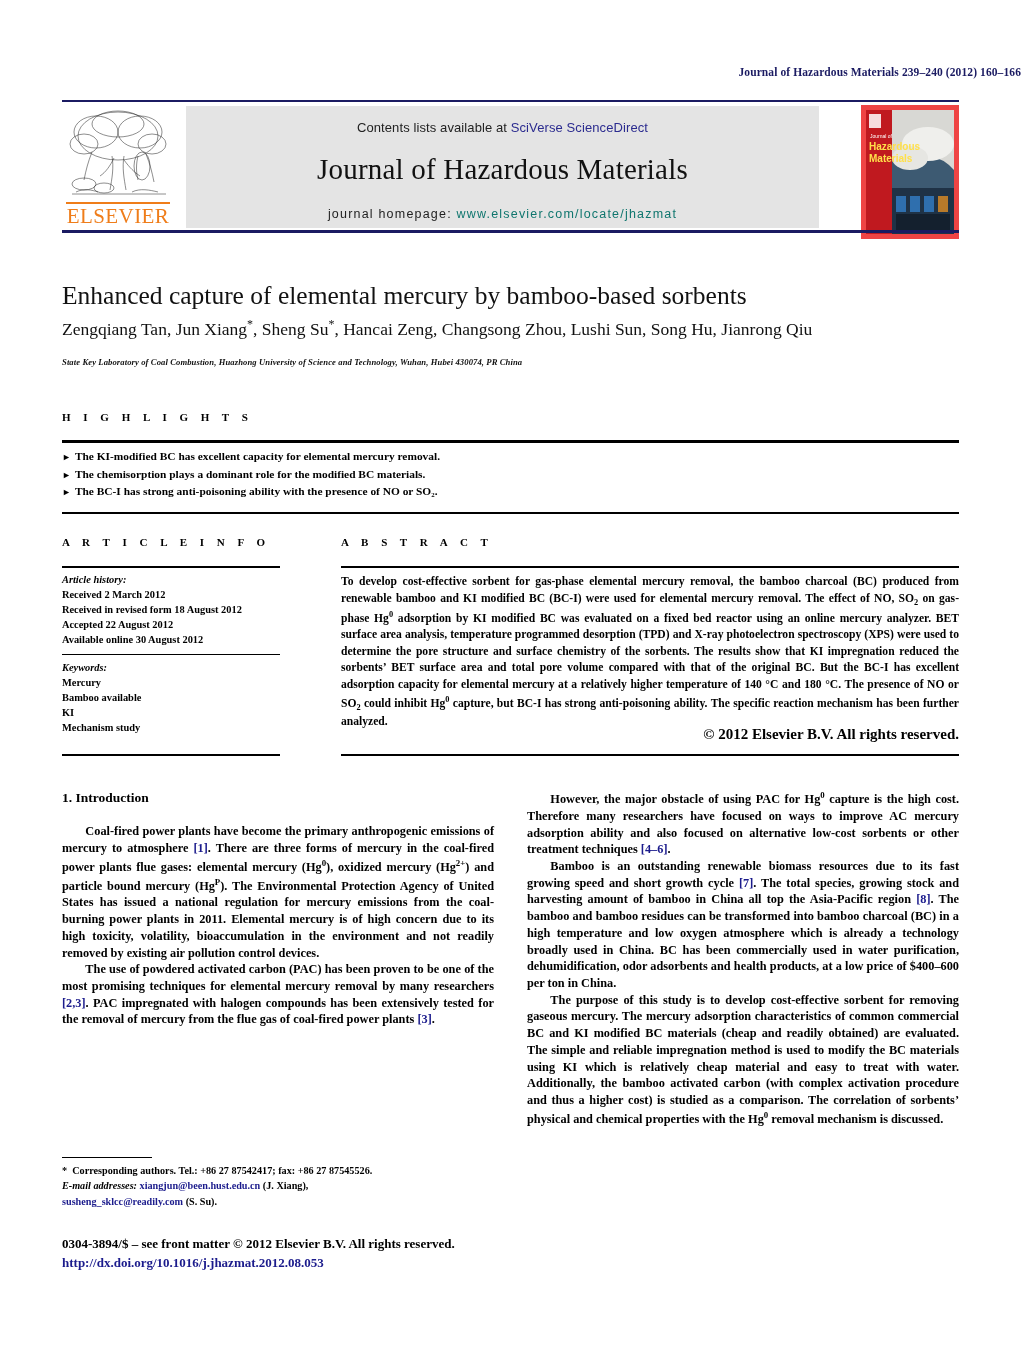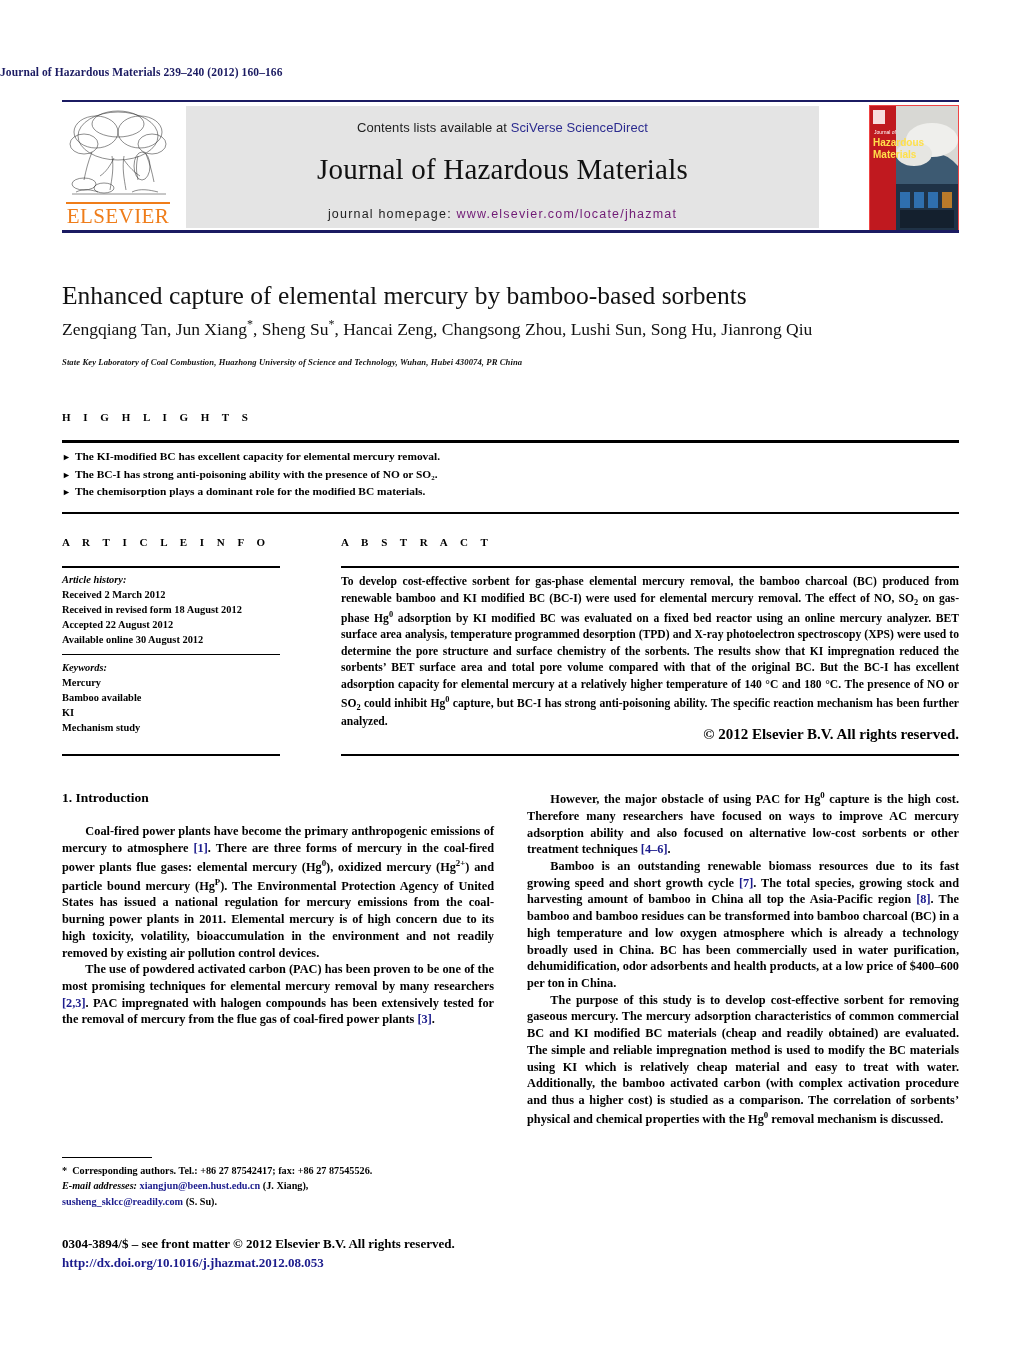--- a/index.html
+++ b/index.html
@@ -17,21 +17,21 @@
     color: #000000;
     overflow: hidden;
   }
 
   
   .runhead {
     position: absolute;
     top: 66px;
     left: 0;
     width: 1021px;
-    text-align: left;
+    text-align: right;
     font-size: 11.5px;
     font-weight: bold;
     color: #1b1b62;
     letter-spacing: 0.1px;
   }
 
   
   .masthead {
     position: absolute;
     top: 100px;
@@ -100,28 +100,28 @@
     margin-top: 18px;
     letter-spacing: 0.2px;
   }
   .homepage-line {
     font-family: "Liberation Sans", sans-serif;
     font-size: 12.5px;
     color: #222;
     margin-top: 21px;
     letter-spacing: 1.2px;
   }
-  .homepage-line .url { color: #701a75; }
+  .homepage-line .url { color: #0f766e; }
   .cover-thumb {
     position: absolute;
     right: 0;
     top: 5px;
     width: 88px;
     height: 124px;
-    border: 1px solid #ef4444;
+    border: 5px solid #ef4444;
     overflow: hidden;
     background: #b91c1c;
   }
 
   
   .title {
     position: absolute;
     left: 62px;
     top: 281px;
     width: 890px;
@@ -334,22 +334,22 @@
   </div>
 
   <div class="title">Enhanced capture of elemental mercury by bamboo-based sorbents</div>
   <div class="authors">Zengqiang Tan, Jun Xiang<sup>*</sup>, Sheng Su<sup>*</sup>, Hancai Zeng, Changsong Zhou, Lushi Sun, Song Hu, Jianrong Qiu</div>
   <div class="affil">State Key Laboratory of Coal Combustion, Huazhong University of Science and Technology, Wuhan, Hubei 430074, PR China</div>
 
   <div class="sec-label hl-label">H I G H L I G H T S</div>
   <div class="hl-rule1"></div>
   <div class="highlights">
     <div class="hl-item"><span class="arrow">►</span><span>The KI-modified BC has excellent capacity for elemental mercury removal.</span></div>
+    <div class="hl-item"><span class="arrow">►</span><span>The chemisorption plays a dominant role for the modified BC materials.</span></div>
     <div class="hl-item"><span class="arrow">►</span><span>The BC-I has strong anti-poisoning ability with the presence of NO or SO₂.</span></div>
-    <div class="hl-item"><span class="arrow">►</span><span>The chemisorption plays a dominant role for the modified BC materials.</span></div>
   </div>
   <div class="hl-rule2"></div>
 
   <div class="sec-label info-label">A R T I C L E   I N F O</div>
   <div class="info-rule"></div>
   <div class="hist">
     <div class="ital">Article history:</div>
     <div>Received 2 March 2012</div>
     <div>Received in revised form 18 August 2012</div>
     <div>Accepted 22 August 2012</div>

